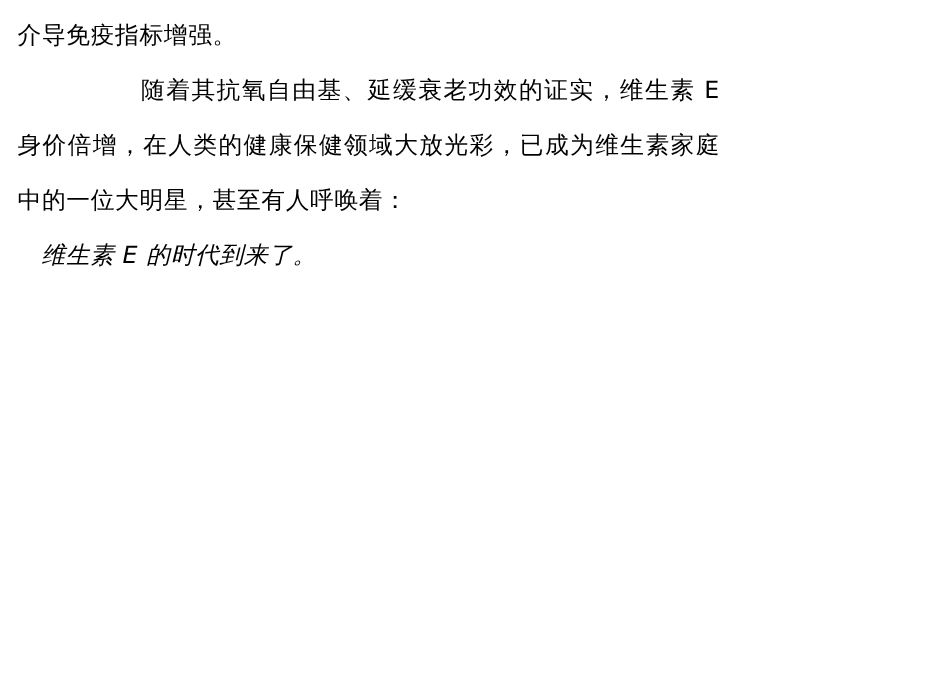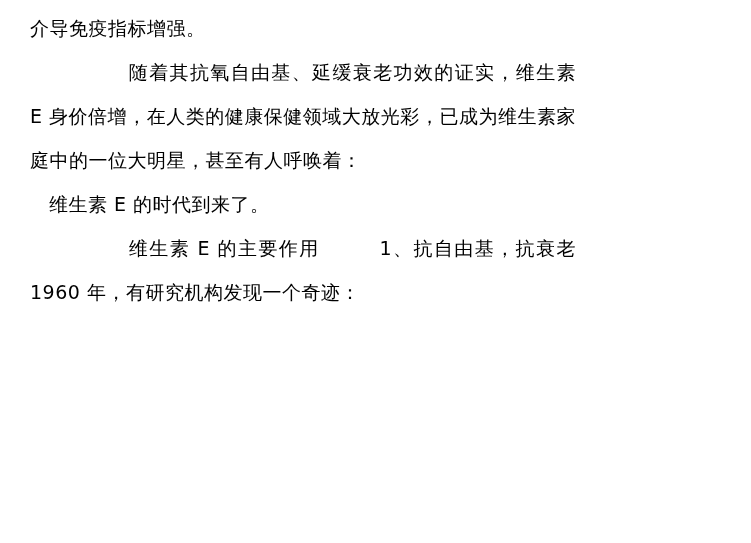--- a/index.html
+++ b/index.html
@@ -12,38 +12,37 @@
     height: 543px;
     overflow: hidden;
     font-family: "DejaVu Sans", "Liberation Sans", sans-serif;
     color: #000000;
   }
   .page {
     position: relative;
     width: 594px;
     height: 543px;
     box-sizing: border-box;
-    padding: 6px 18px 0 30px;
+    padding: 6px 18px 0 14px;
     background: #ffffff;
   }
   .para {
     font-size: 19px;
     line-height: 44px;
     letter-spacing: 0.5px;
     text-align: justify;
     text-justify: inter-ideograph;
     white-space: pre-wrap;
     word-break: break-all;
     margin: 0;
   }
   .indent-1 { text-indent: 0; }
   .indent-big { text-indent: 5.2em; }
-  .indent-one { text-indent: 1em; }
+  .indent-one { text-indent: 1em; font-style: italic; }
 </style>
 </head>
 <body>
 
 <div class="page">
   <p class="para indent-1">介导免疫指标增强。</p>
   <p class="para indent-big">随着其抗氧自由基、延缓衰老功效的证实，维生素 E 身价倍增，在人类的健康保健领域大放光彩，已成为维生素家庭中的一位大明星，甚至有人呼唤着：</p>
   <p class="para indent-one">维生素 E 的时代到来了。</p>
-  <p class="para indent-big">维生素 E 的主要作用        1、抗自由基，抗衰老        1960 年，有研究机构发现一个奇迹：</p>
 </div>
 
 </body></html>

